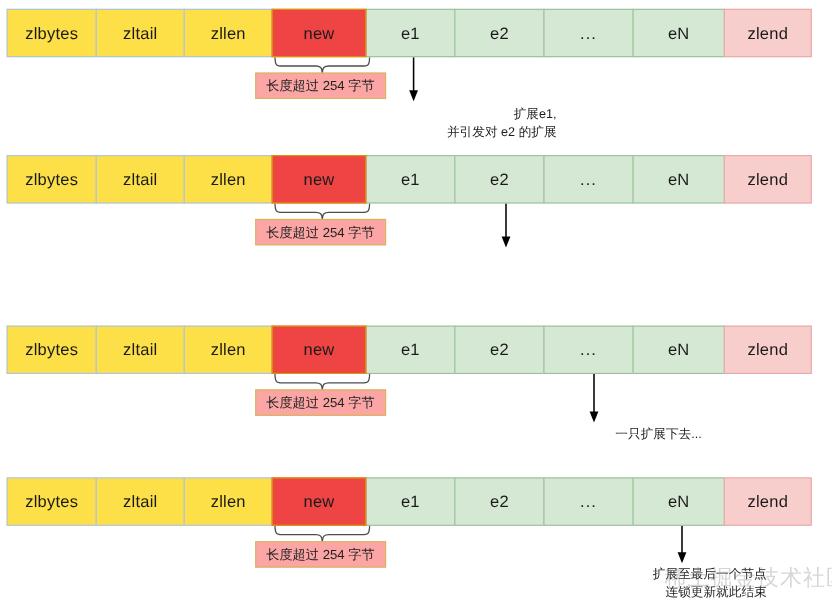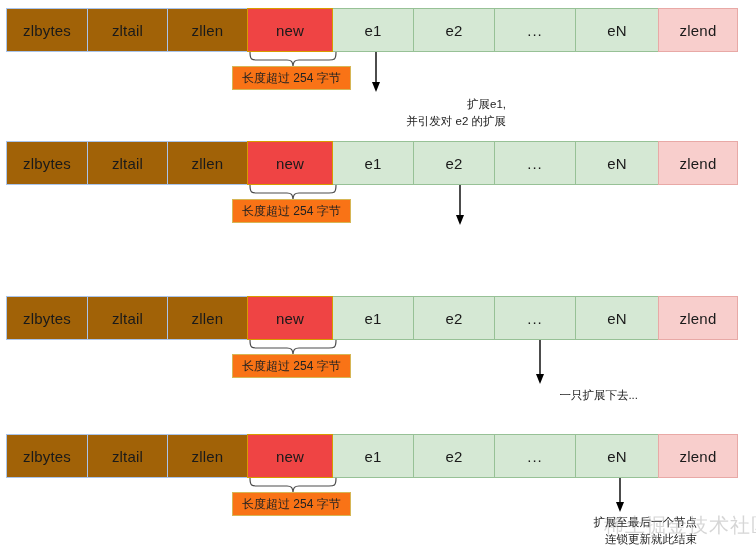--- a/index.html
+++ b/index.html
@@ -37,21 +37,21 @@
     font-size: 15px;
     color: #1a1a1a;
     letter-spacing: .2px;
     border: 1px solid transparent;
     margin-left: -1px;
     position: relative;
   }
   .cell:first-child { margin-left: 0; }
 
   .cell.blue {
-    background: #a16207;
+    background: #fde047;
     border-color: #a9c4eb;
   }
   .cell.orange {
     background: #ef4444;
     border-color: #d79b00;
     z-index: 3;
   }
   .cell.green {
     background: #d5e8d4;
     border-color: #97c196;
@@ -78,21 +78,21 @@
     position: absolute;
     left: 249px;
     width: 88px;
     height: 17px;
   }
   .brace svg { display: block; }
 
   
   .callout {
     position: absolute;
-    background: #f97316;
+    background: #fca5a5;
     border: 1px solid #d6b656;
     color: #222222;
     font-size: 12px;
     padding: 4px 9px;
     white-space: nowrap;
     line-height: 1.2;
     box-sizing: border-box;
   }
 
   

